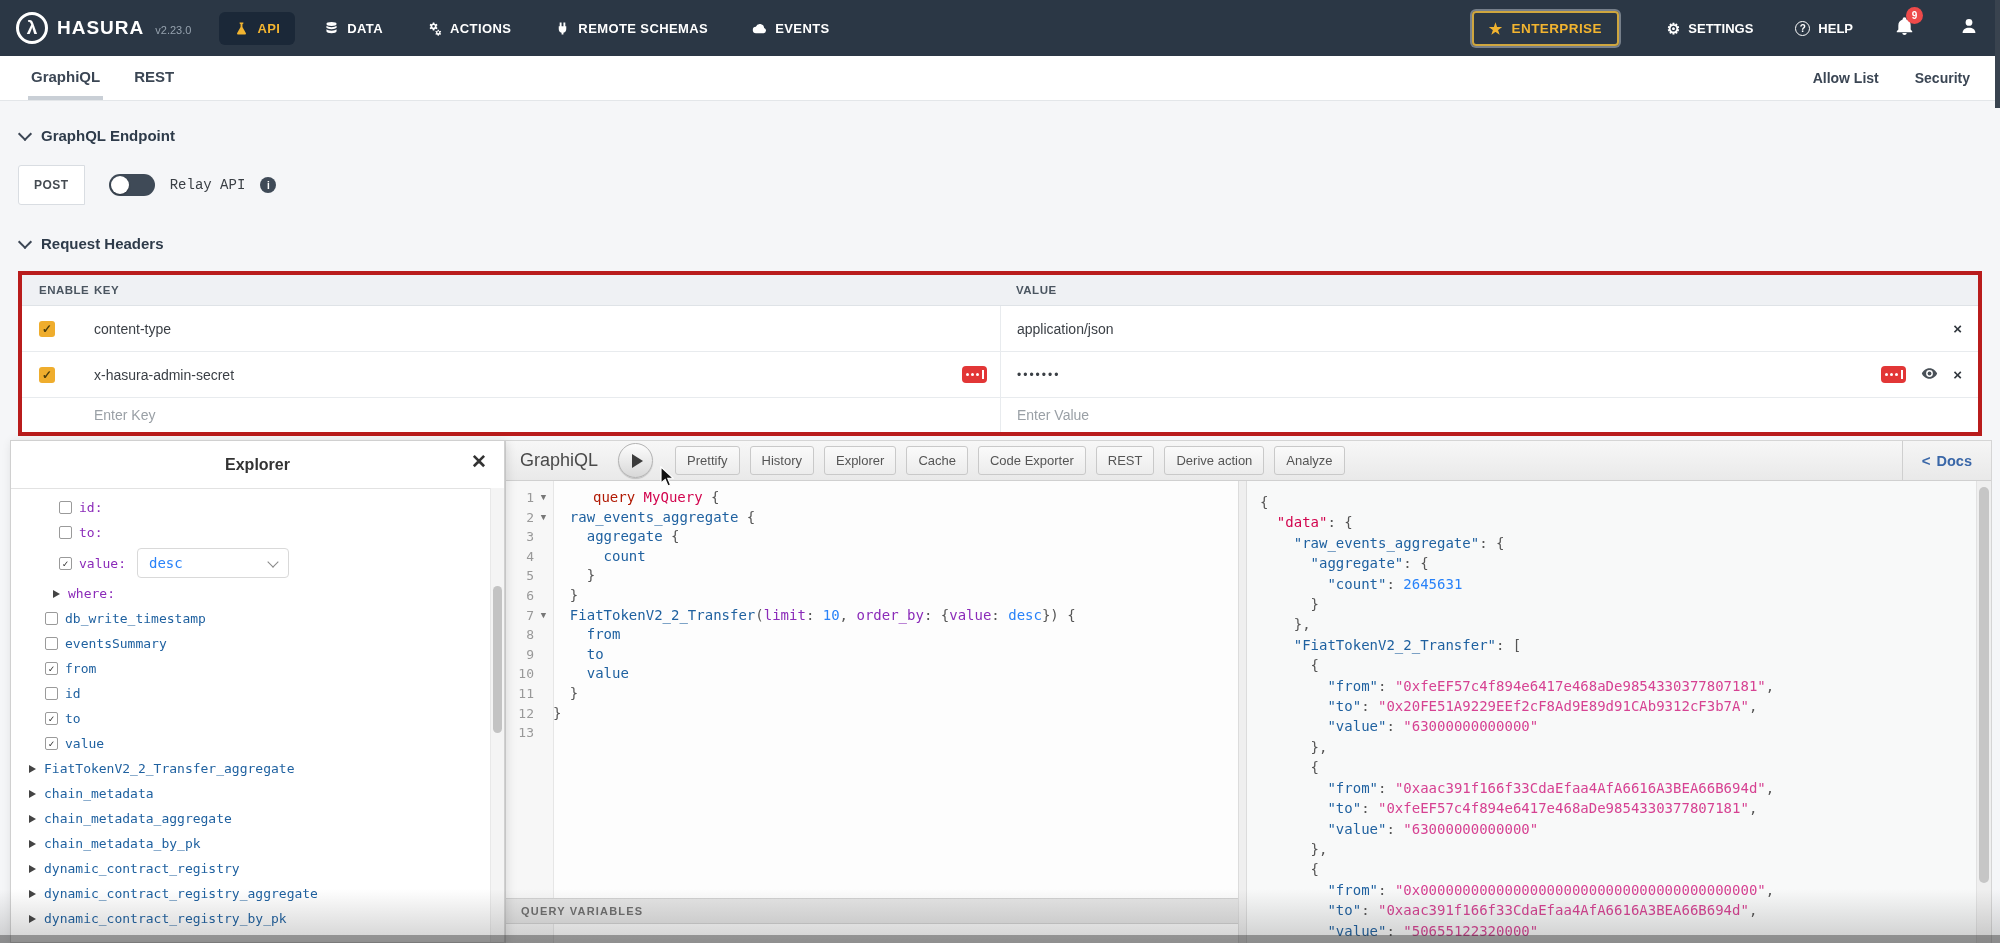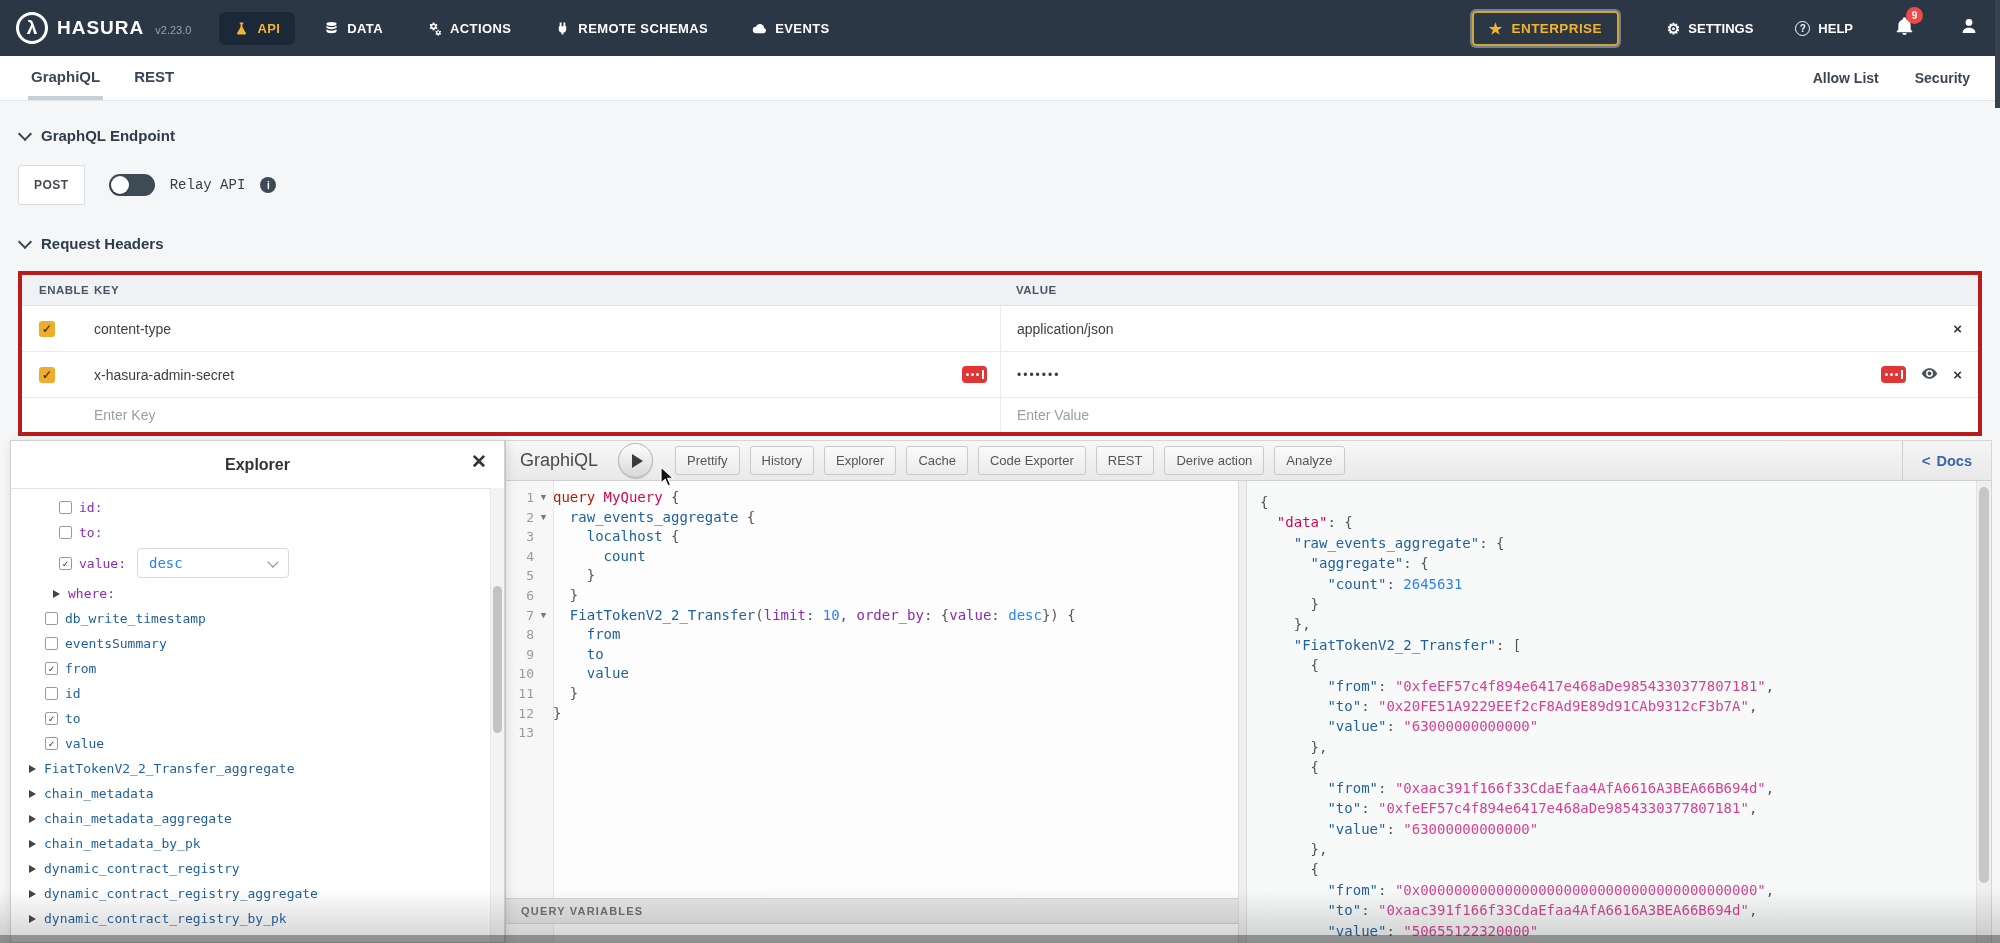--- a/index.html
+++ b/index.html
@@ -87,21 +87,21 @@
   .fold{width:19px;color:#777;font-size:9px;text-align:center;flex:none;}
   .codetext{white-space:pre;}
   .qvars{position:absolute;left:0;width:732px;top:457px;height:26px;background:#e6e6e6;border-top:1px solid #d2d2d2;border-bottom:1px solid #d2d2d2;display:flex;align-items:center;padding-left:15px;font-size:11px;font-weight:bold;letter-spacing:1.2px;color:#6f6f6f;box-sizing:border-box;cursor:pointer;}
   .v-divider{width:7px;background:#efefef;border-left:1px solid #dcdcdc;border-right:1px solid #dcdcdc;flex:none;cursor:col-resize;}
   .response{flex:1;background:#f8f9f9;position:relative;font-family:"DejaVu Sans Mono",monospace;font-size:14px;line-height:20.4px;padding:11px 0 0 13px;box-sizing:border-box;overflow:hidden;}
   .rline{white-space:pre;}
   .resp-track{position:absolute;right:0;top:0;bottom:0;width:14px;background:#efefef;border-left:1px solid #e2e2e2;}
   .resp-thumb{position:absolute;right:2px;top:6px;width:10px;height:396px;background:#c6c6c6;border-radius:5px;cursor:pointer;}
 
   
-  .tk-kw{color:#B11A04;} .tk-def{color:#D2054E;} .tk-fld{color:#1F61A0;}
+  .tk-kw{color:#B11A04;padding-left:40px;} .tk-def{color:#D2054E;} .tk-fld{color:#1F61A0;}
   .tk-attr{color:#8B2BB9;} .tk-num{color:#2882F9;} .tk-enum{color:#2882F9;}
   .tk-pun{color:#555;} .tk-str{color:#D64292;} .tk-key{color:#1F61A0;} .tk-rkey{color:#D2054E;}
 
   
   .explorer{position:absolute;left:10px;top:440px;width:495px;height:503px;background:#fff;border:1px solid #d0d0d0;box-shadow:2px 2px 10px rgba(0,0,0,.12);z-index:5;box-sizing:border-box;}
   .exp-head{height:47px;border-bottom:1px solid #e2e2e2;display:flex;align-items:center;justify-content:center;position:relative;font-size:16px;font-weight:bold;color:#333;}
   .exp-close{position:absolute;right:17px;top:11px;font-size:19px;color:#333;cursor:pointer;line-height:1;}
   .exp-body{position:relative;height:454px;overflow:hidden;font-family:"DejaVu Sans Mono",monospace;font-size:13px;color:#1F61A0;padding-top:6px;}
   .exp-row{display:flex;align-items:center;height:25px;cursor:pointer;}
   .exp-row.dd-row{height:36px;}
@@ -332,21 +332,21 @@
               <span class="codetext"><span class="tk-kw">query</span><span class="tk-pun"> </span><span class="tk-def">MyQuery</span><span class="tk-pun"> {</span></span>
             </div>
             <div class="eline">
               <span class="lnum">2</span>
               <span class="fold">▼</span>
               <span class="codetext"><span class="tk-pun">  </span><span class="tk-fld">raw_events_aggregate</span><span class="tk-pun"> {</span></span>
             </div>
             <div class="eline">
               <span class="lnum">3</span>
               <span class="fold"></span>
-              <span class="codetext"><span class="tk-pun">    </span><span class="tk-fld">localhost</span><span class="tk-pun"> {</span></span>
+              <span class="codetext"><span class="tk-pun">    </span><span class="tk-fld">aggregate</span><span class="tk-pun"> {</span></span>
             </div>
             <div class="eline">
               <span class="lnum">4</span>
               <span class="fold"></span>
               <span class="codetext"><span class="tk-pun">      </span><span class="tk-fld">count</span></span>
             </div>
             <div class="eline">
               <span class="lnum">5</span>
               <span class="fold"></span>
               <span class="codetext"><span class="tk-pun">    }</span></span>

